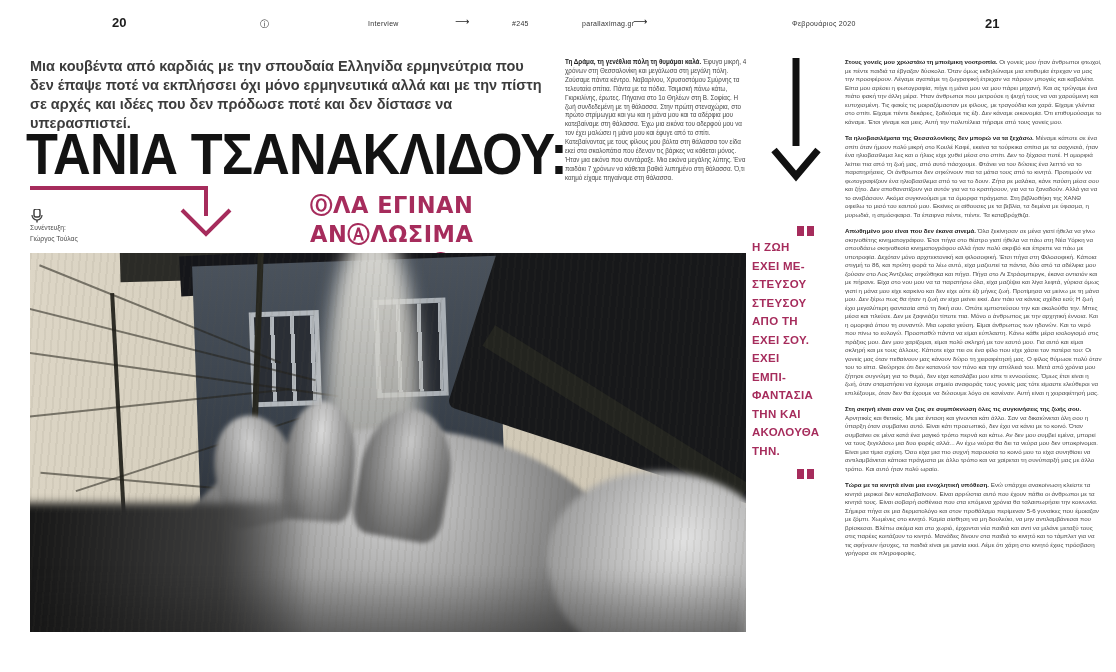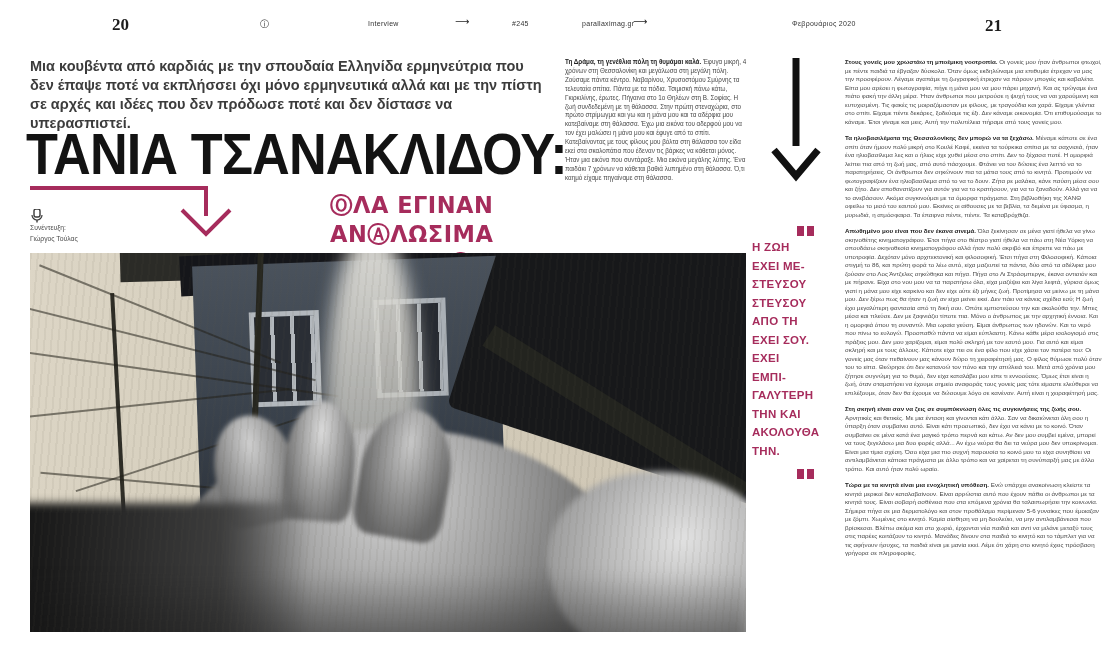--- a/index.html
+++ b/index.html
@@ -1,30 +1,30 @@
 <!DOCTYPE html>
 <html><head>
 <meta charset="utf-8">
 <style>
   html,body{margin:0;padding:0;background:#e8e8e8;}
   .page{position:relative;width:1116px;height:672px;background:#ffffff;overflow:hidden;
         font-family:"Liberation Sans",sans-serif;-webkit-font-smoothing:antialiased;}
   .abs{position:absolute;}
 
   
-  .pageno{font-family:Liberation Serif, serif;font-weight:700;font-size:17px;color:#1c1c1c;}
+  .pageno{font-family:Liberation Sans, sans-serif;font-weight:700;font-size:13px;color:#1c1c1c;}
   .hmeta{font-size:7px;letter-spacing:.3px;color:#333;}
   .hicon{font-family:"DejaVu Sans",sans-serif;font-size:9px;color:#333;}
   .harrow{font-family:"DejaVu Sans",sans-serif;font-size:10px;color:#222;}
 
   
   .intro{left:30px;top:57px;width:515px;font-size:14.5px;line-height:19px;font-weight:700;color:#3c3c3c;}
   .headline{left:26px;top:120px;font-size:58px;font-weight:800;color:#131313;letter-spacing:-1px;
             transform:scaleX(.9);transform-origin:left top;white-space:nowrap;}
-  .subtitle{left:330px;top:191px;width:260px;font-size:22.5px;line-height:29px;font-weight:800;
+  .subtitle{left:310px;top:191px;width:260px;font-size:22.5px;line-height:29px;font-weight:800;
             letter-spacing:.5px;color:#a62c5c;font-family:"DejaVu Sans","Liberation Sans",sans-serif;}
   .byline-label{left:30px;top:224px;font-size:6.8px;color:#4a4a4a;}
   .byline-name{left:30px;top:235px;font-size:6.8px;color:#4a4a4a;}
 
   .smallcol{font-size:6.3px;line-height:8.9px;color:#474747;text-align:left;}
   .smallcol b{color:#222;}
   .leftcol{left:565px;top:58px;width:183px;}
 
   
   .rightcol{left:845px;top:58px;width:257px;font-size:6.2px;line-height:8.5px;color:#474747;}
@@ -160,21 +160,21 @@
   </div>
   <div class="abs pullquote">
     <div>Η ΖΩΗ</div>
     <div>ΕΧΕΙ ΜΕ-</div>
     <div>ΣΤΕΥΣΟΥ</div>
     <div>ΣΤΕΥΣΟΥ</div>
     <div>ΑΠΟ ΤΗ</div>
     <div>ΕΧΕΙ ΣΟΥ.</div>
     <div>ΕΧΕΙ</div>
     <div>ΕΜΠΙ-</div>
-    <div>ΓΑΛΥΤΕΡΗ</div>
+    <div>ΦΑΝΤΑΣΙΑ</div>
     <div>ΤΗΝ ΚΑΙ</div>
     <div>ΑΚΟΛΟΥΘΑ</div>
     <div>ΤΗΝ.</div>
   </div>
   <div class="abs" style="left:752px;top:465px;width:106px;text-align:center;">
     <span class="qmarks"><i></i><i></i></span>
   </div>
 
   <div class="abs rightcol">
     <p><b>Στους γονείς μου χρωστάω τη μποέμικη νοοτροπία.</b><span> Οι γονείς μου ήταν άνθρωποι φτωχοί, με πέντε παιδιά τα έβγαζαν δύσκολα. Όταν όμως εκδηλώναμε μια επιθυμία έτρεχαν να μας την προσφέρουν. Λέγαμε αγαπάμε τη ζωγραφική έτρεχαν να πάρουν μπογιές και καβαλέτα. Είπα μου αρέσει η φωτογραφία, πήγε η μάνα μου να μου πάρει μηχανή. Και ας τρώγαμε ένα πιάτο φακή την άλλη μέρα. Ήταν άνθρωποι που μετρούσε η ψυχή τους να ναι χαρούμενη και ευτυχισμένη. Τις φακές τις μοιραζόμασταν με φίλους, με τραγούδια και χαρά. Είχαμε γλέντια στο σπίτι. Είχαμε πέντε δεκάρες, ξοδεύαμε τις έξι. Δεν κάναμε οικονομία. Ότι επιθυμούσαμε το κάναμε. Έτσι γίναμε και μεις. Αυτή την πολυτέλεια πήραμε από τους γονείς μου.</span></p>

